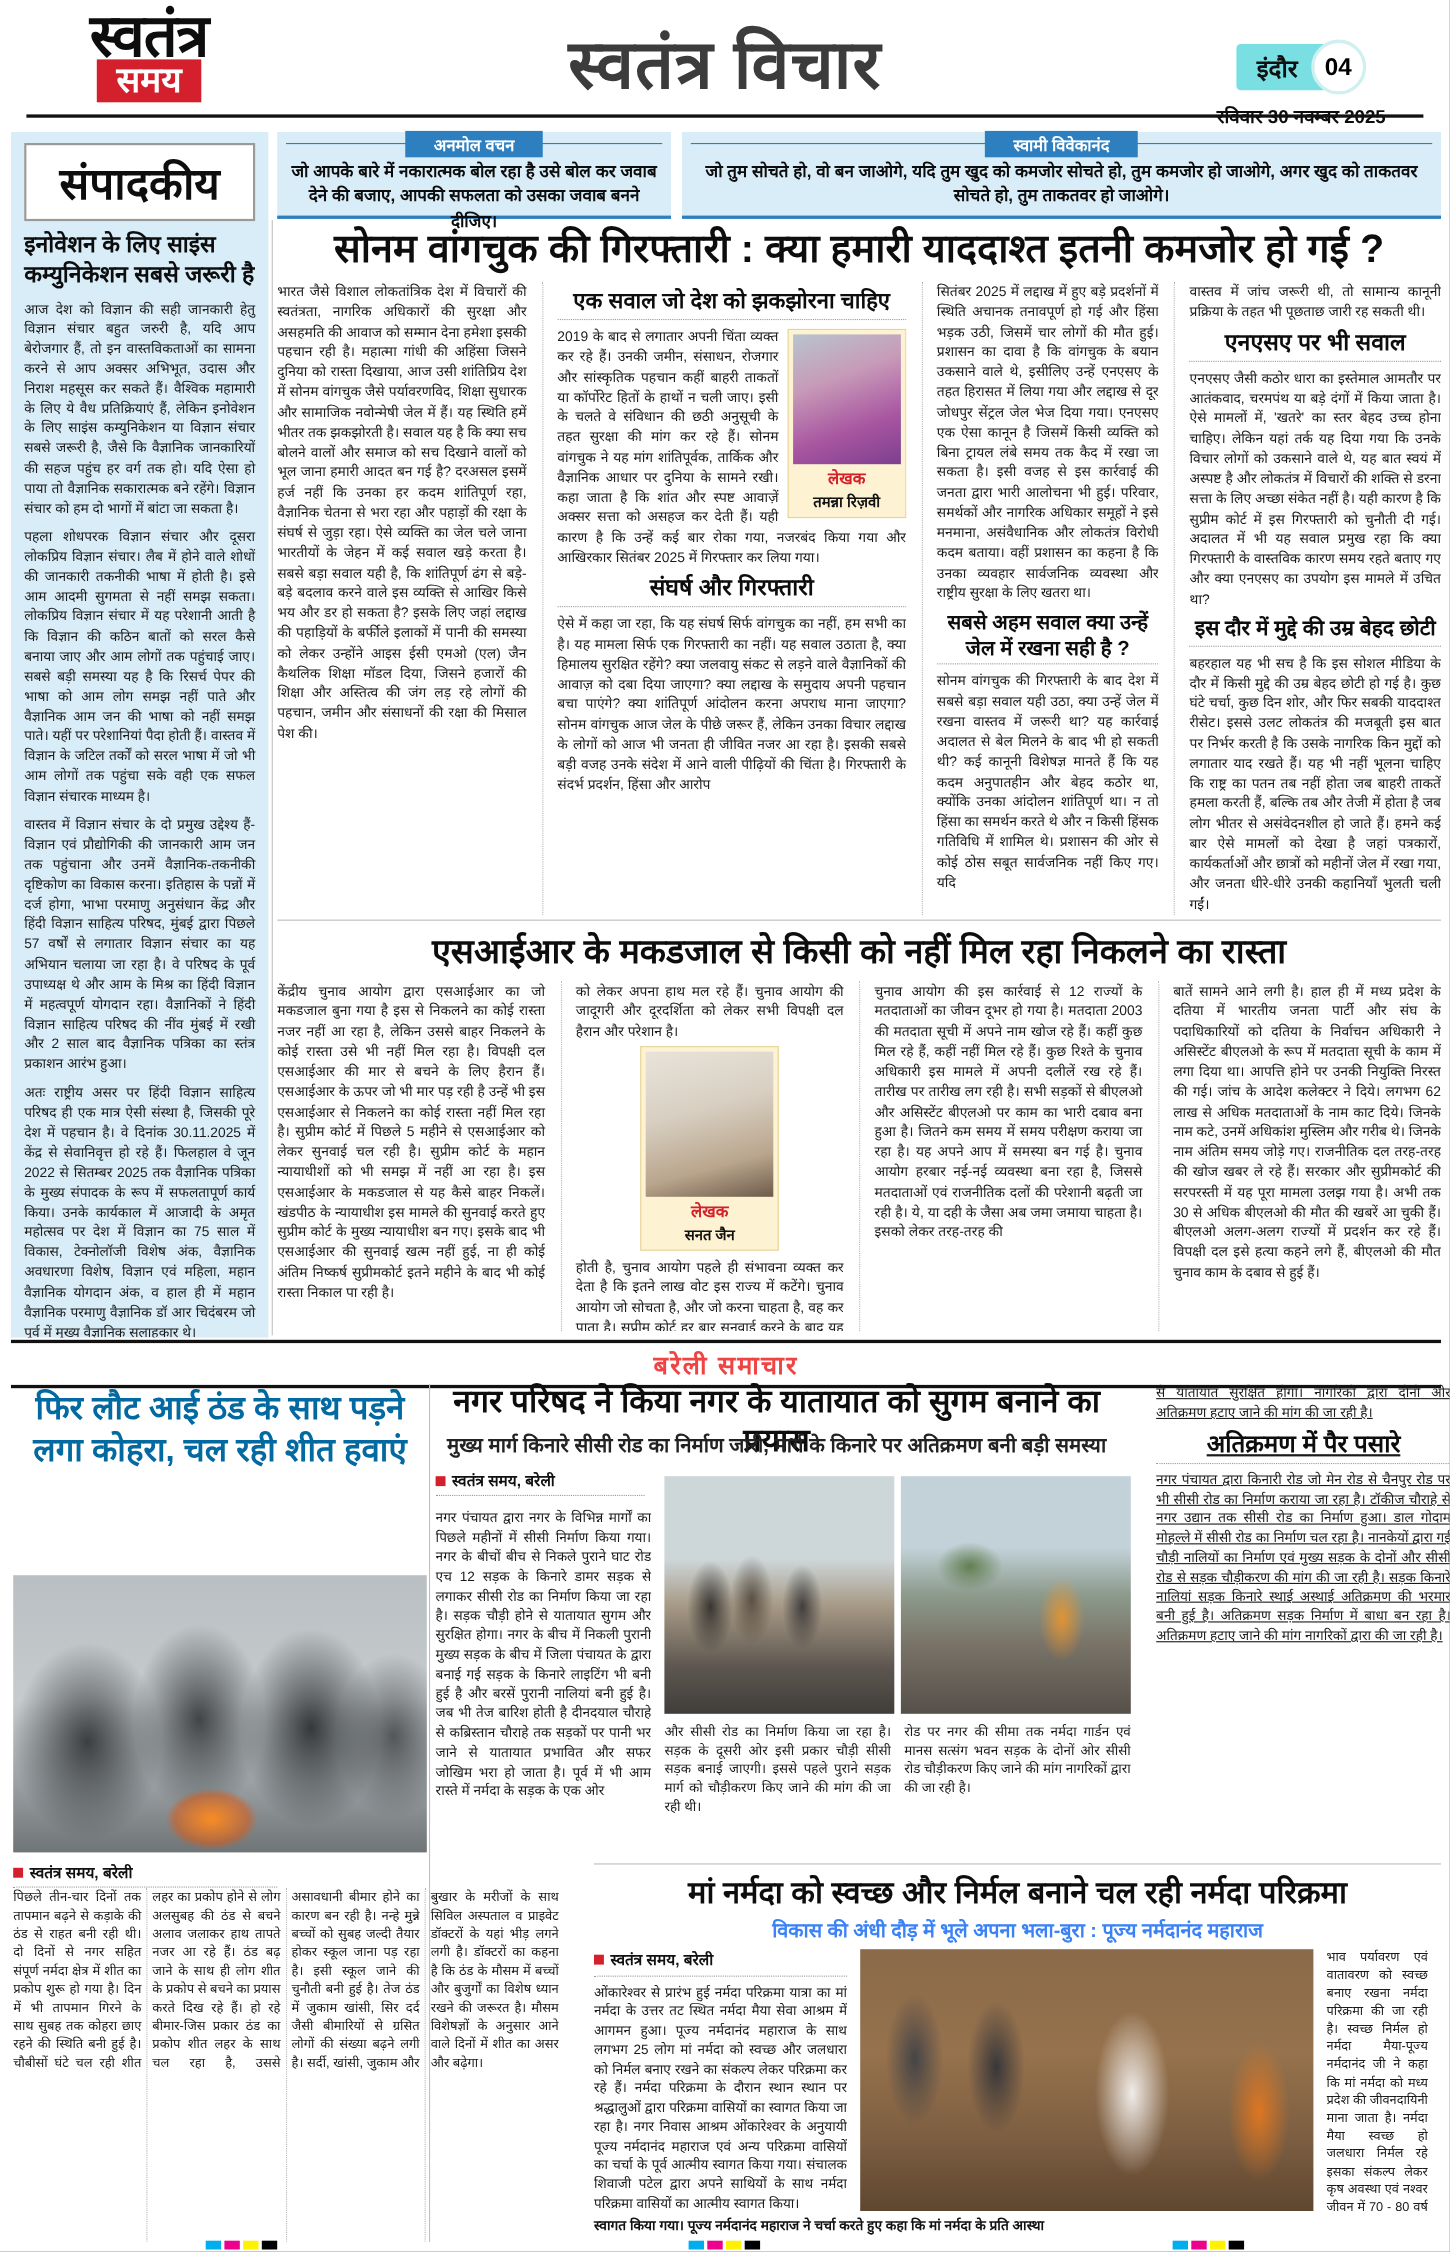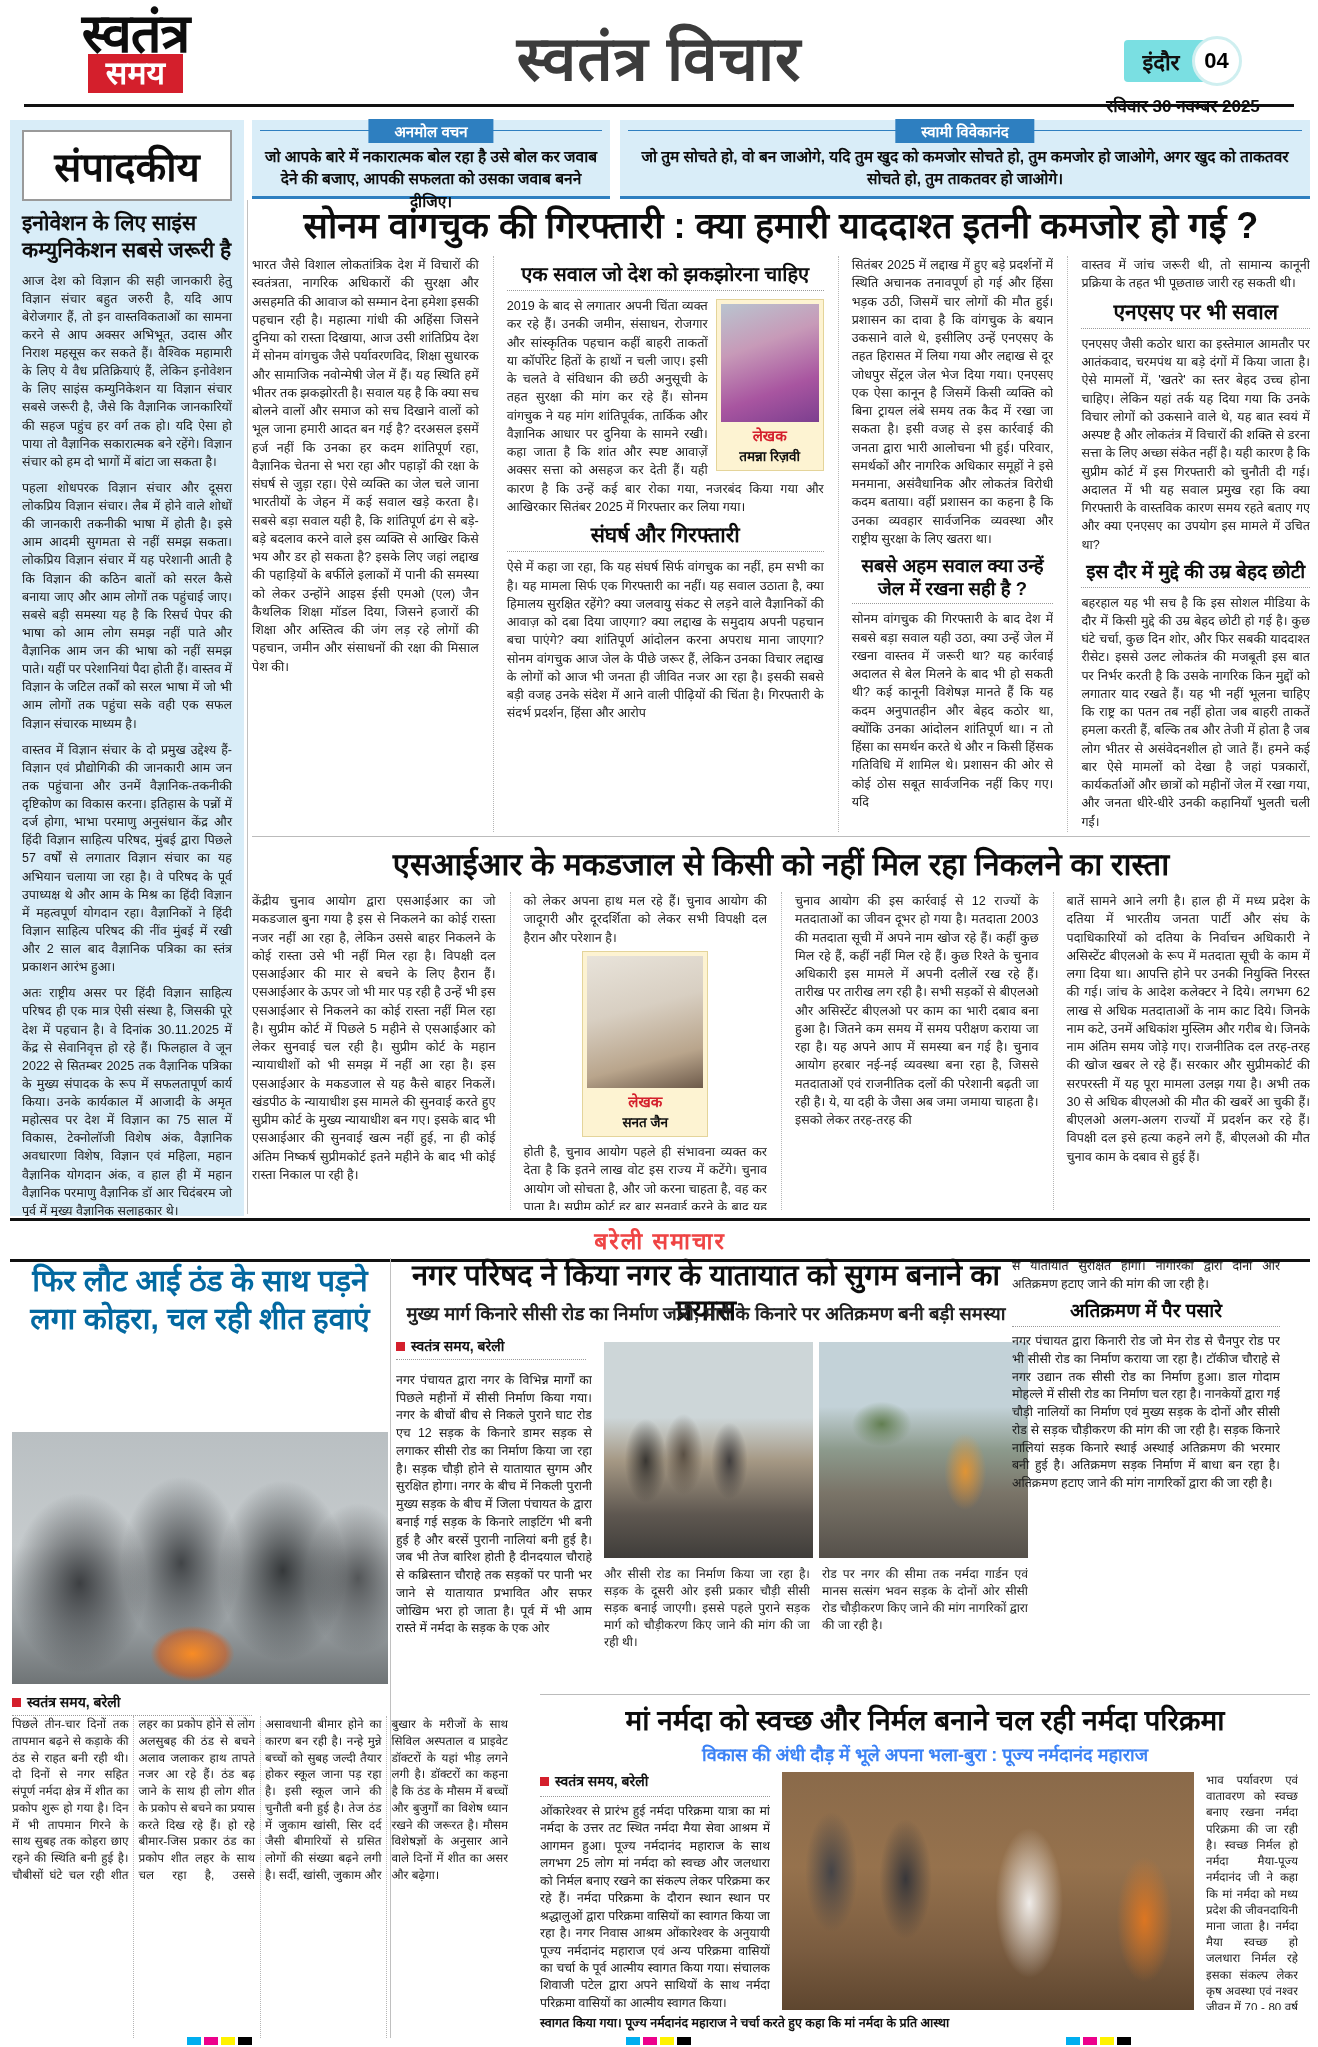--- a/index.html
+++ b/index.html
@@ -101,23 +101,23 @@
       radial-gradient(ellipse 30px 60px at 20% 55%, rgba(30,30,30,.8), transparent 70%),
       radial-gradient(ellipse 28px 58px at 38% 52%, rgba(70,60,50,.8), transparent 70%),
       radial-gradient(ellipse 26px 55px at 60% 55%, rgba(40,40,45,.8), transparent 70%),
       linear-gradient(180deg,#cdd6d8 0%,#cdd6d8 35%,#a59884 55%,#5e5750 80%,#3f3d3a 100%);}
   .nagar-photo2{flex:1;background:
       radial-gradient(ellipse 40px 30px at 30% 38%, rgba(90,120,70,.9), transparent 75%),
       radial-gradient(ellipse 30px 55px at 70% 60%, rgba(240,150,40,.85), transparent 70%),
       linear-gradient(180deg,#c3d2d8 0%,#c3d2d8 30%,#8c9a8c 50%,#7a7468 70%,#55504a 100%);}
   .nagar-under{position:absolute;left:604px;top:1566px;width:424px;height:122px;display:flex;gap:12px;}
   .nagar-under .uc{flex:1;font-size:12.2px;line-height:1.4;text-align:justify;overflow:hidden;}
-  .nagar-right{position:absolute;left:1012px;top:1258px;width:268px;height:430px;font-size:12.4px;
-               line-height:1.43;text-align:justify;overflow:hidden;}
-  .nagar-right .subhead{font-size:19px;}
+  .nagar-right{position:absolute;left:1051px;top:1258px;width:268px;height:430px;font-size:12.4px;
+               line-height:1.43;text-align:justify;overflow:hidden;text-decoration:underline;}
+  .nagar-right .subhead{font-size:22px;}
   .vsep-bottom{position:absolute;left:390px;top:1258px;width:1px;height:780px;background:#c0c0c0;}
   
   .narmada-rule{position:absolute;left:540px;top:1694px;width:770px;height:1px;background:#bbb;}
   .narmada-head{position:absolute;left:540px;top:1700px;width:770px;text-align:center;font-size:28px;
                 font-weight:900;color:#0d0d0d;}
   .narmada-sub{position:absolute;left:540px;top:1742px;width:770px;text-align:center;font-size:18px;
                font-weight:900;color:#3b82f6;}
   .narmada-row{position:absolute;left:540px;top:1772px;width:770px;height:238px;display:flex;gap:12px;}
   .narmada-c1{width:230px;font-size:12.3px;line-height:1.42;text-align:justify;overflow:hidden;}
   .narmada-photo{width:412px;height:238px;background:

